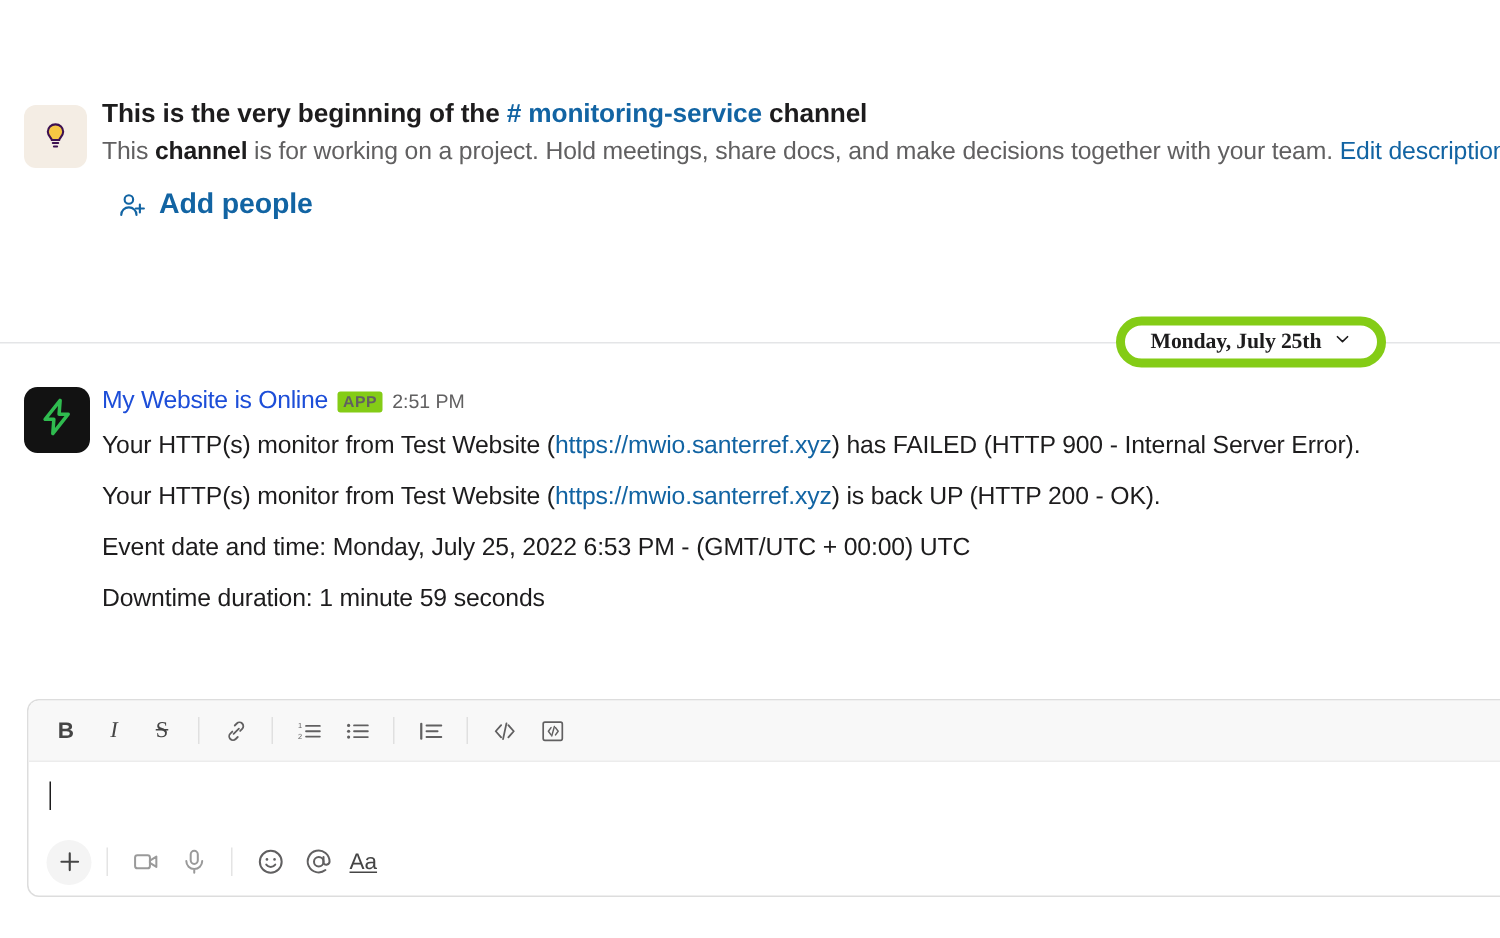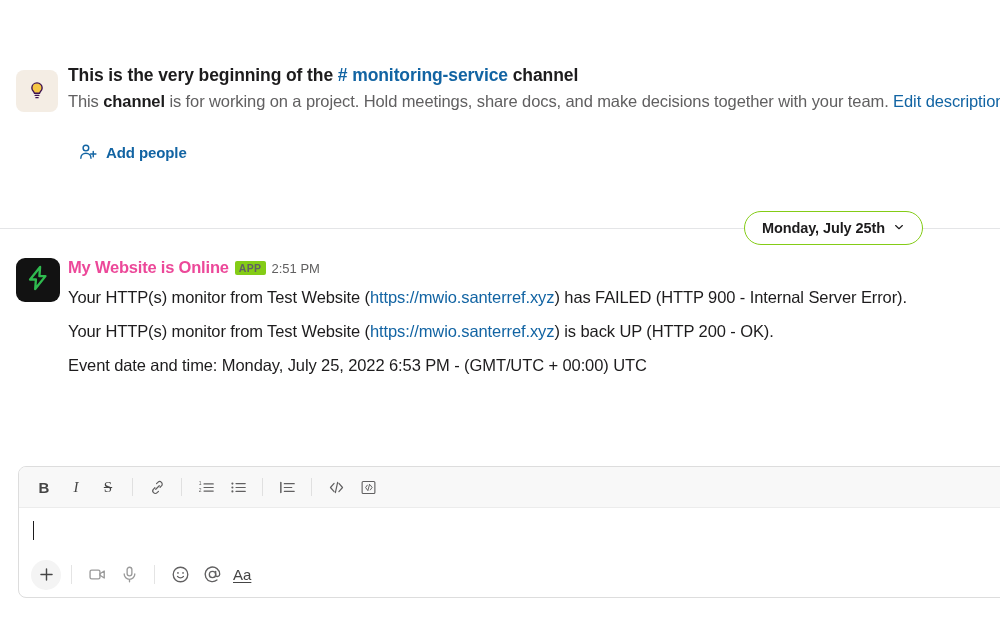--- a/index.html
+++ b/index.html
@@ -53,23 +53,23 @@
     letter-spacing: -0.1px;
     margin-top: 1px;
   }
   .intro-sub b { color: #1d1c1d; font-weight: bold; }
   .intro-sub .edit-link { color: #1264a3; }
 
   .add-people {
     display: inline-flex;
     align-items: center;
     margin-left: 62px;
-    margin-top: 28px;
+    margin-top: 12px;
     color: #1264a3;
-    font-size: 15px;
+    font-size: 19px;
     font-weight: bold;
     letter-spacing: -0.1px;
     cursor: pointer;
   }
   .add-people .ap-icon { margin-right: 8px; display: flex; }
 
   
   .date-sep {
     position: absolute;
     left: 0; top: 228px;
@@ -78,27 +78,28 @@
   }
   .date-pill {
     position: absolute;
     top: 211px; left: 744px;
     height: 34px;
     display: inline-flex;
     align-items: center;
     gap: 8px;
     padding: 0 17px;
     background: #fff;
-    border: 1px solid #84cc16;
+    border: 6px solid #84cc16;
     border-radius: 17px;
     font-size: 14.5px;
     font-weight: bold;
     color: #1d1c1d;
     letter-spacing: -0.1px;
     cursor: pointer;
+    font-family: Liberation Serif, serif;
   }
 
   
   .message {
     position: absolute;
     left: 16px; top: 258px;
     width: 980px;
     display: flex;
   }
   .avatar {
@@ -110,22 +111,22 @@
   }
   .msg-body { margin-left: 8px; padding-top: 0px; }
   .msg-head {
     display: flex;
     align-items: baseline;
     gap: 6px;
     height: 22px;
   }
   .msg-author {
     font-size: 16.5px;
-    font-weight: bold;
-    color: #ec4899;
+    font-weight: normal;
+    color: #1d4ed8;
     letter-spacing: -0.2px;
     cursor: pointer;
   }
   .app-badge {
     display: inline-block;
     background: #84cc16;
     color: #616061;
     font-size: 10.5px;
     font-weight: bold;
     letter-spacing: 0.4px;
@@ -297,20 +298,21 @@
         <span class="msg-time">2:51 PM</span>
       </div>
 
       <div class="msg-line"><span>Your HTTP(s) monitor from Test Website (</span><a href="#">https://mwio.santerref.xyz</a><span>) has FAILED (HTTP 900 - Internal Server Error).</span></div>
 
 
       <div class="msg-line"><span>Your HTTP(s) monitor from Test Website (</span><a href="#">https://mwio.santerref.xyz</a><span>) is back UP (HTTP 200 - OK).</span></div>
 
       <div class="msg-line">Event date and time: Monday, July 25, 2022 6:53 PM - (GMT/UTC + 00:00) UTC</div>
 
+      <div class="msg-line">Downtime duration: 1 minute 59 seconds</div>
     </div>
   </div>
 
   <div class="composer">
 
     <div class="fmt-bar">
       <div class="fmt-btn txt" style="font-weight:bold;">B</div>
       <div class="fmt-btn txt" style="font-family:'Liberation Serif',serif;font-style:italic;">I</div>
       <div class="fmt-btn txt" style="text-decoration:line-through;font-family:'Liberation Serif',serif;">S</div>
 

